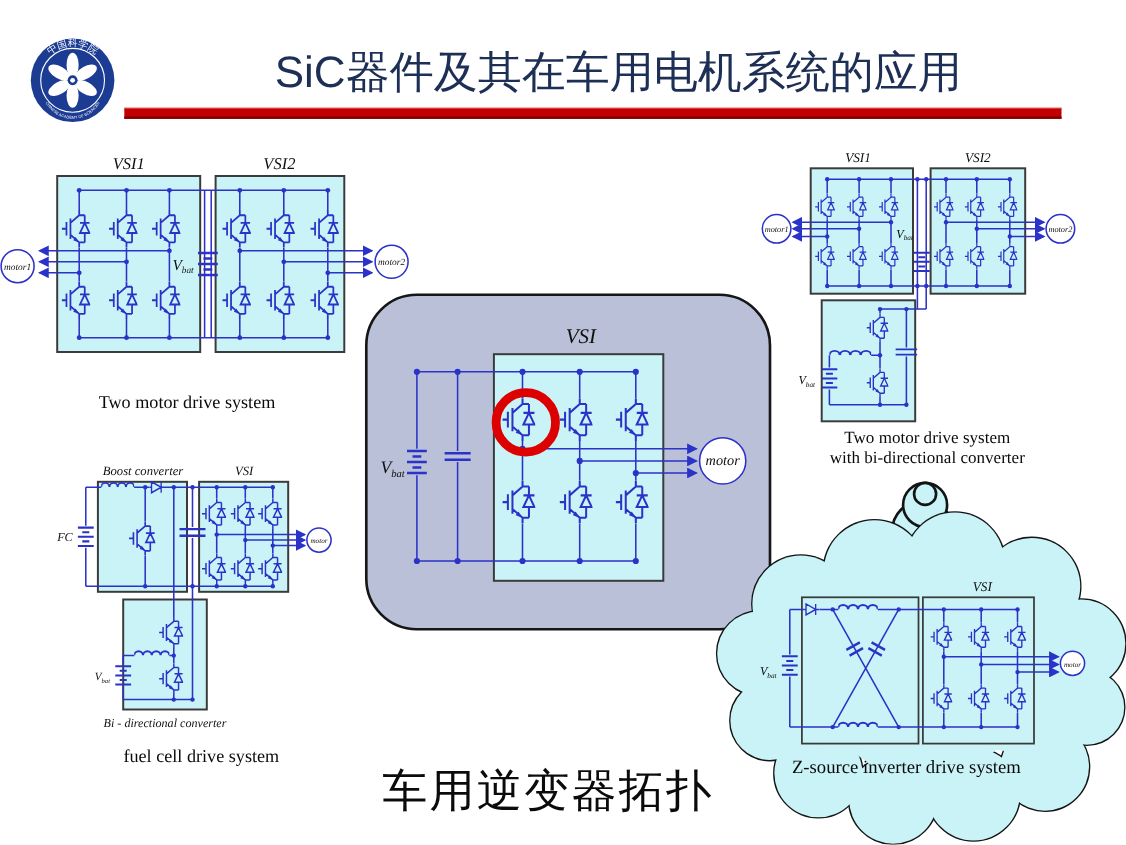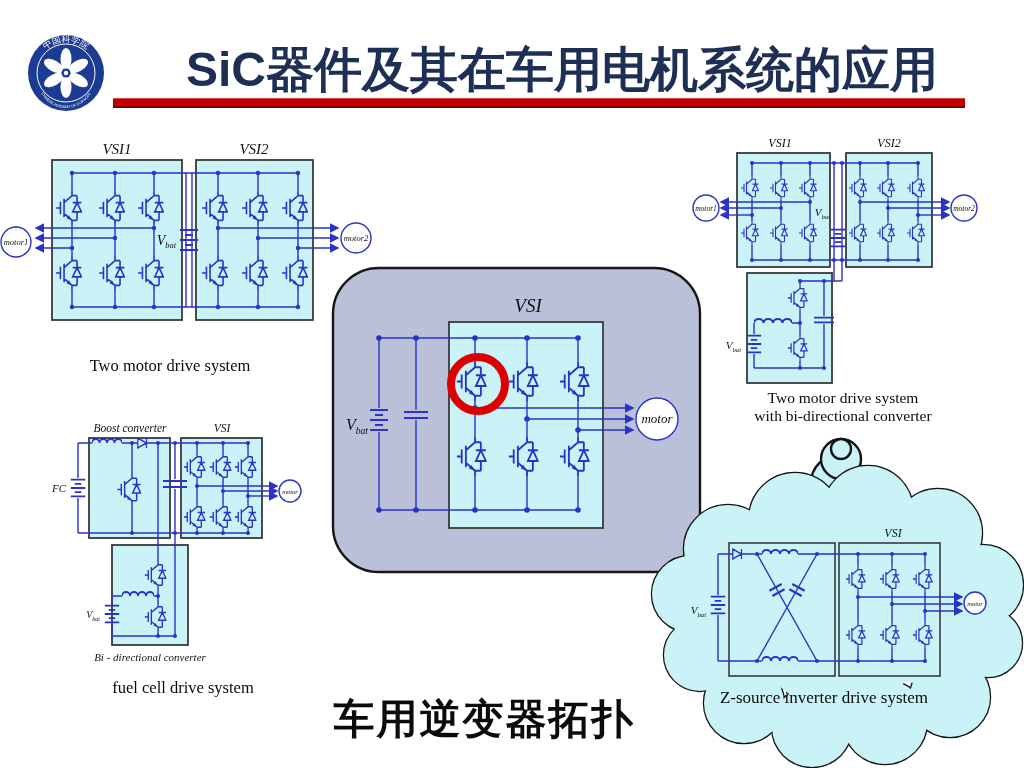--- a/index.html
+++ b/index.html
@@ -1,23 +1,23 @@
 <!DOCTYPE html>
 <html style="--title: #1e2f55; --rule: #c00000; --wire: #2b32c8; --module_fill: #c9f3f6; --panel_fill: #b9c0d8; --highlight: #dd0000;"><head>
 <meta charset="utf-8">
 <style>
   html,body{margin:0;padding:0}
   body{width:1024px;height:768px;background:#fff;overflow:hidden;position:relative;
        font-family:"Liberation Sans",sans-serif}
   .title{position:absolute;left:150px;top:38px;width:824px;text-align:center;
-         font-size:48px;font-weight:bold;color:var(--title,#1e2f55)}
+         font-size:40px;font-weight:normal;color:var(--title,#1e2f55)}
   .rule{position:absolute;left:113px;top:98px;width:852px;height:7px;
         background:var(--rule,#c00000);border-bottom:2px solid #7e0000;border-top:1px solid #e34242}
-  .footer{position:absolute;left:264px;top:692px;width:440px;text-align:center;
-          font-size:41px;font-weight:700;color:#0b0b0b;letter-spacing:2px}
+  .footer{position:absolute;left:278px;top:692px;width:440px;text-align:center;
+          font-size:41px;font-weight:400;color:#0b0b0b;letter-spacing:2px}
   .logo{position:absolute;left:26px;top:28px}
   .diag{position:absolute;left:0;top:128px}
   
   .w{fill:none;stroke:var(--wire,#2b32c8);stroke-width:1.4}
   .sw2{stroke-width:2.2}
   .box{fill:var(--module_fill,#c9f3f6);stroke:#3a3a3a;stroke-width:1.8}
   .boxe{fill:none;stroke:#3a3a3a;stroke-width:1.6}
   .panel{fill:var(--panel_fill,#b9c0d8);stroke:#161616;stroke-width:2.4}
   .nd{fill:var(--wire,#2b32c8);stroke:none}
   .motor{fill:#fff;stroke:var(--wire,#2b32c8);stroke-width:1.4}

